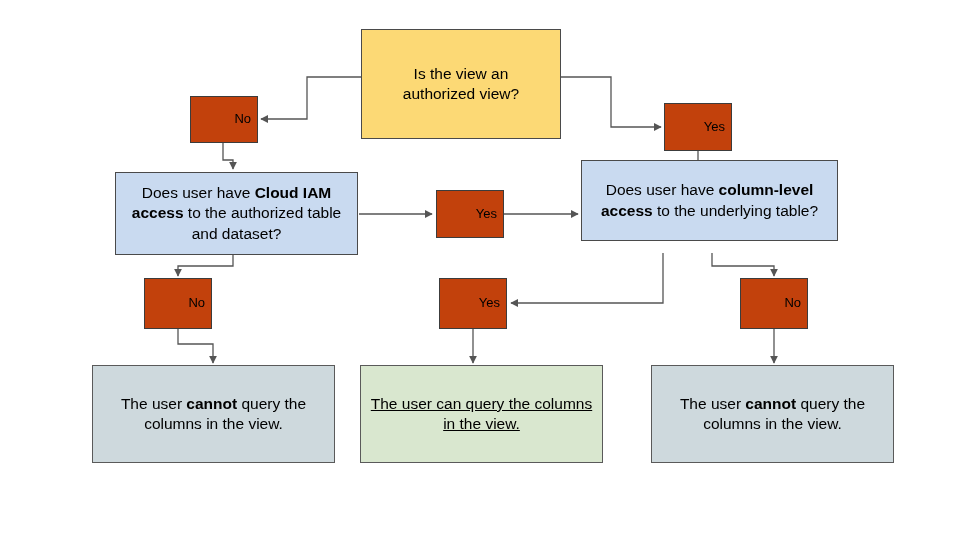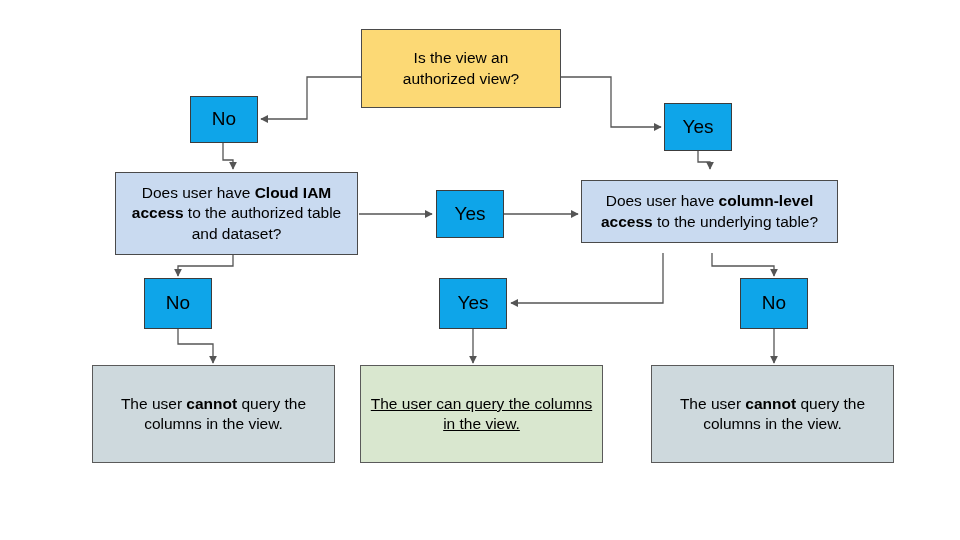--- a/index.html
+++ b/index.html
@@ -47,23 +47,24 @@
     background: #fcd975;
     border: 1.6px solid #4a4a4a;
     font-size: 15.5px;
   }
   .decision-blue {
     background: #c9daf0;
     border: 1.3px solid #4a4a4a;
     font-size: 15.5px;
   }
   .label-box {
-    background: #0ea5e9;
+    background: #c2410c;
     border: 1.3px solid #3c3c3c;
-    font-size: 19px;
+    font-size: 13px;
+    justify-content: flex-end;
   }
   .outcome-gray {
     background: #ced9dd;
     border: 1.3px solid #5a5a5a;
     font-size: 15.5px;
   }
   .outcome-green {
     background: #d9e7cf;
     border: 1.3px solid #5a5a5a;
     font-size: 15.5px;
@@ -102,42 +103,42 @@
       <path d="M 663 253 L 663 303 L 511 303"></path>
 
       <path d="M 473 329 L 473 363"></path>
 
       <path d="M 712 253 L 712 266 L 774 266 L 774 276"></path>
 
       <path d="M 774 329 L 774 363"></path>
     </g>
   </svg>
 
-  <div class="node decision-start" style="left:361px; top:29px; width:200px; height:79px;justify-content:center;">
+  <div class="node decision-start" style="left:361px; top:29px; width:200px; height:110px;justify-content:center;">
     <span class="txt">Is the view an
 authorized view?</span>
   </div>
 
   <div class="node label-box" style="left:190px; top:96px; width:68px; height:47px;">
     <span class="txt">No</span>
   </div>
 
   <div class="node label-box" style="left:664px; top:103px; width:68px; height:48px;">
     <span class="txt">Yes</span>
   </div>
 
   <div class="node decision-blue" style="left:115px; top:172px; width:243px; height:83px;">
     <span class="txt rich"><span>Does user have </span><b>Cloud IAM access</b><span> to the authorized table and dataset?</span></span>
   </div>
 
   <div class="node label-box" style="left:436px; top:190px; width:68px; height:48px;">
     <span class="txt">Yes</span>
   </div>
 
-  <div class="node decision-blue" style="left:581px; top:180px; width:257px; height:63px;">
+  <div class="node decision-blue" style="left:581px; top:160px; width:257px; height:81px;">
     <span class="txt rich"><span>Does user have </span><b>column-level access</b><span> to the underlying table?</span></span>
   </div>
 
   <div class="node label-box" style="left:144px; top:278px; width:68px; height:51px;">
     <span class="txt">No</span>
   </div>
 
   <div class="node label-box" style="left:439px; top:278px; width:68px; height:51px;">
     <span class="txt">Yes</span>
   </div>

